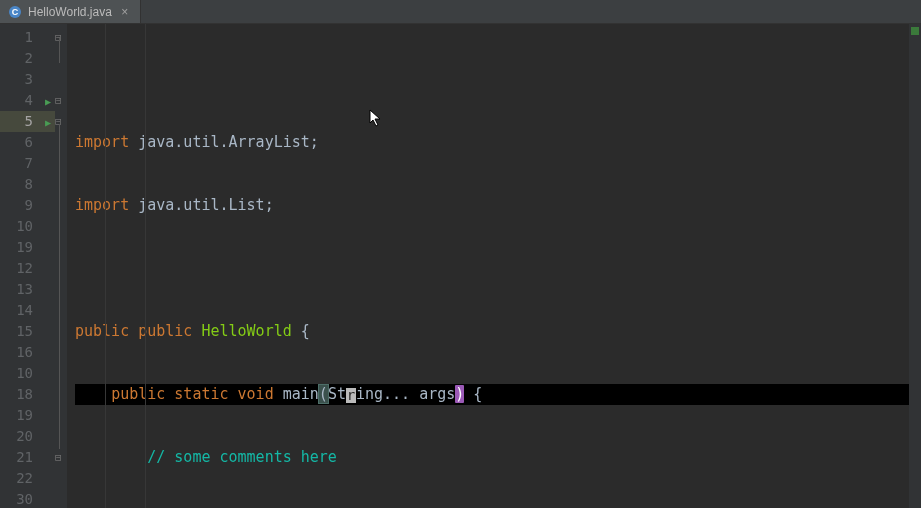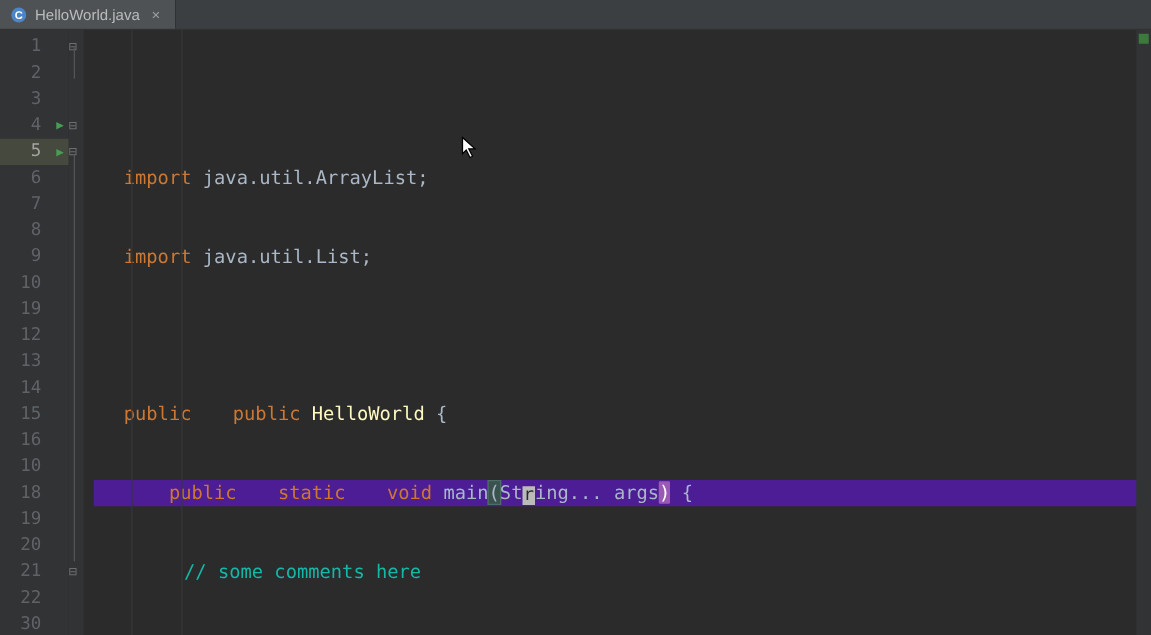--- a/index.html
+++ b/index.html
@@ -94,24 +94,24 @@
   }
   .code {
     flex: 1;
     padding-top: 3px;
     padding-left: 8px;
     position: relative;
     line-height: 21px;
     white-space: pre;
   }
   .code .row { height: 21px; }
-  .code .row.highlight { background: #4c1d95; }
-  .kw  { color: #cc7832; margin-left: 24px; }
+  .code .row.highlight { background: #000000; }
+  .kw  { color: #cc7832; }
   .cmt { color: #14b8a6; }
-  .cls { color: #fef9c3; margin-top: 45px; }
+  .cls { color: #84cc16; margin-top: 45px; }
   .paren-match { background: #3b514d; border:1px solid #4d6e68; margin:-1px; }
   .paren-match2 { background: #9b59b6; color:#ffffff; border-radius:1px; }
   .cursor-mark {
     display:inline-block;
     width:10px;
     height:15px;
     background:#bbbbbb;
     color:#2b2b2b;
     text-align:center;
     line-height:15px;

